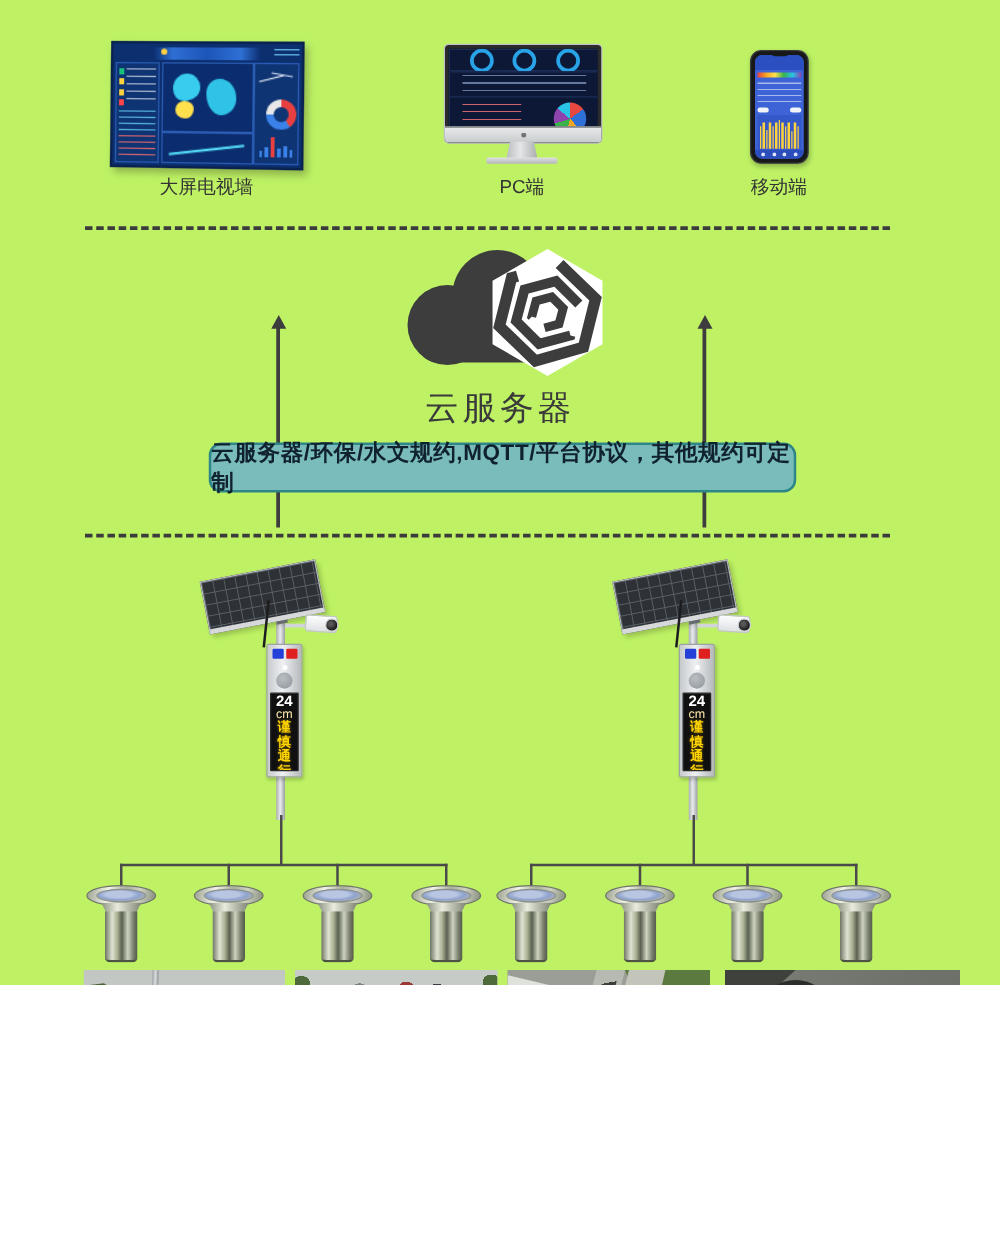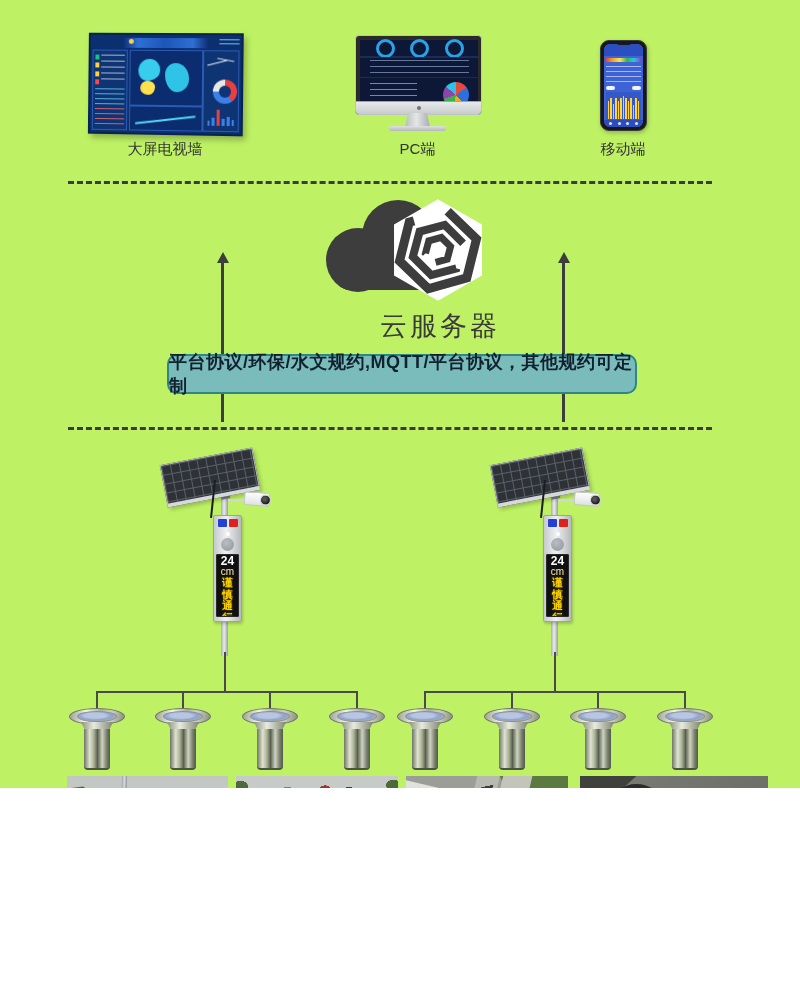--- a/index.html
+++ b/index.html
@@ -118,21 +118,21 @@
   .ph-nav{position:absolute;left:0;right:0;bottom:0;height:9%;background:#2b4ebc;
           display:flex;align-items:center;justify-content:space-evenly;}
   .ph-nav b{width:3px;height:3px;border-radius:50%;background:#dfe6ff;}
 
   
   .dash-line{position:absolute;left:68px;width:644px;border-top:3px dashed #3c3c3c;}
   .up-arrow{position:absolute;width:3px;height:160px;top:262px;background:#3d3d3d;z-index:1;}
   .up-arrow::before{content:"";position:absolute;top:-10px;left:-4.5px;width:0;height:0;
     border-left:6px solid transparent;border-right:6px solid transparent;border-bottom:11px solid #3d3d3d;}
   .cloud-art{left:306px;top:192px;width:190px;height:120px;}
-  .cloud-label{left:300px;top:308px;width:200px;text-align:right;font-size:27px;letter-spacing:3px;
+  .cloud-label{left:300px;top:308px;width:200px;text-align:center;font-size:27px;letter-spacing:3px;
                color:#3a3a3a;font-weight:500;}
   .proto-banner{left:167px;top:354px;width:466px;height:36px;background:#7abcbc;border:2px solid #2e8686;
                 border-radius:10px;display:flex;align-items:center;justify-content:center;z-index:2;
                 font-size:18px;font-weight:bold;color:#10222e;letter-spacing:.5px;}
 
   
   .pole-asm{position:absolute;top:448px;width:130px;height:210px;}
   .pole{position:absolute;left:61px;top:24px;width:7px;height:184px;
         background:linear-gradient(90deg,#a9adb1,#e9ebed 45%,#9b9fa3);}
   .solar-mount{position:absolute;left:60px;top:36px;width:9px;height:15px;background:#7d8184;
@@ -366,21 +366,21 @@
       <g transform="translate(132,58)">
         <polygon points="0,-45 38.97,-22.5 38.97,22.5 0,45 -38.97,22.5 -38.97,-22.5" fill="#ffffff" stroke="#ffffff" stroke-width="10"></polygon>
         <polygon points="0,-40 34.64,-20 34.64,20 0,40 -34.64,20 -34.64,-20" fill="none" stroke="#3d3d3d" stroke-width="9" stroke-dasharray="205 35" transform="rotate(14)"></polygon>
         <polygon points="0,-26 22.52,-13 22.52,13 0,26 -22.52,13 -22.52,-13" fill="none" stroke="#3d3d3d" stroke-width="8" stroke-dasharray="130 26" transform="rotate(135)"></polygon>
         <polygon points="0,-13 11.26,-6.5 11.26,6.5 0,13 -11.26,6.5 -11.26,-6.5" fill="none" stroke="#3d3d3d" stroke-width="7" stroke-dasharray="64 14" transform="rotate(255)"></polygon>
       </g>
     </svg>
   </div>
   <div class="abs cloud-label">云服务器</div>
 
-  <div class="abs proto-banner">平台协议/环保/水文规约,MQTT/平台协议，其他规约可定制</div>
+  <div class="abs proto-banner">云服务器/环保/水文规约,MQTT/平台协议，其他规约可定制</div>
 
   <div class="pole-asm" style="left:160px;">
     <div class="pole"></div>
     <div class="solar-mount"></div>
     <div class="solar"></div>
     <div class="cam-arm"></div>
     <div class="camera"></div>
     <div class="antenna"></div>
     <div class="enclosure">
       <div class="lights">

